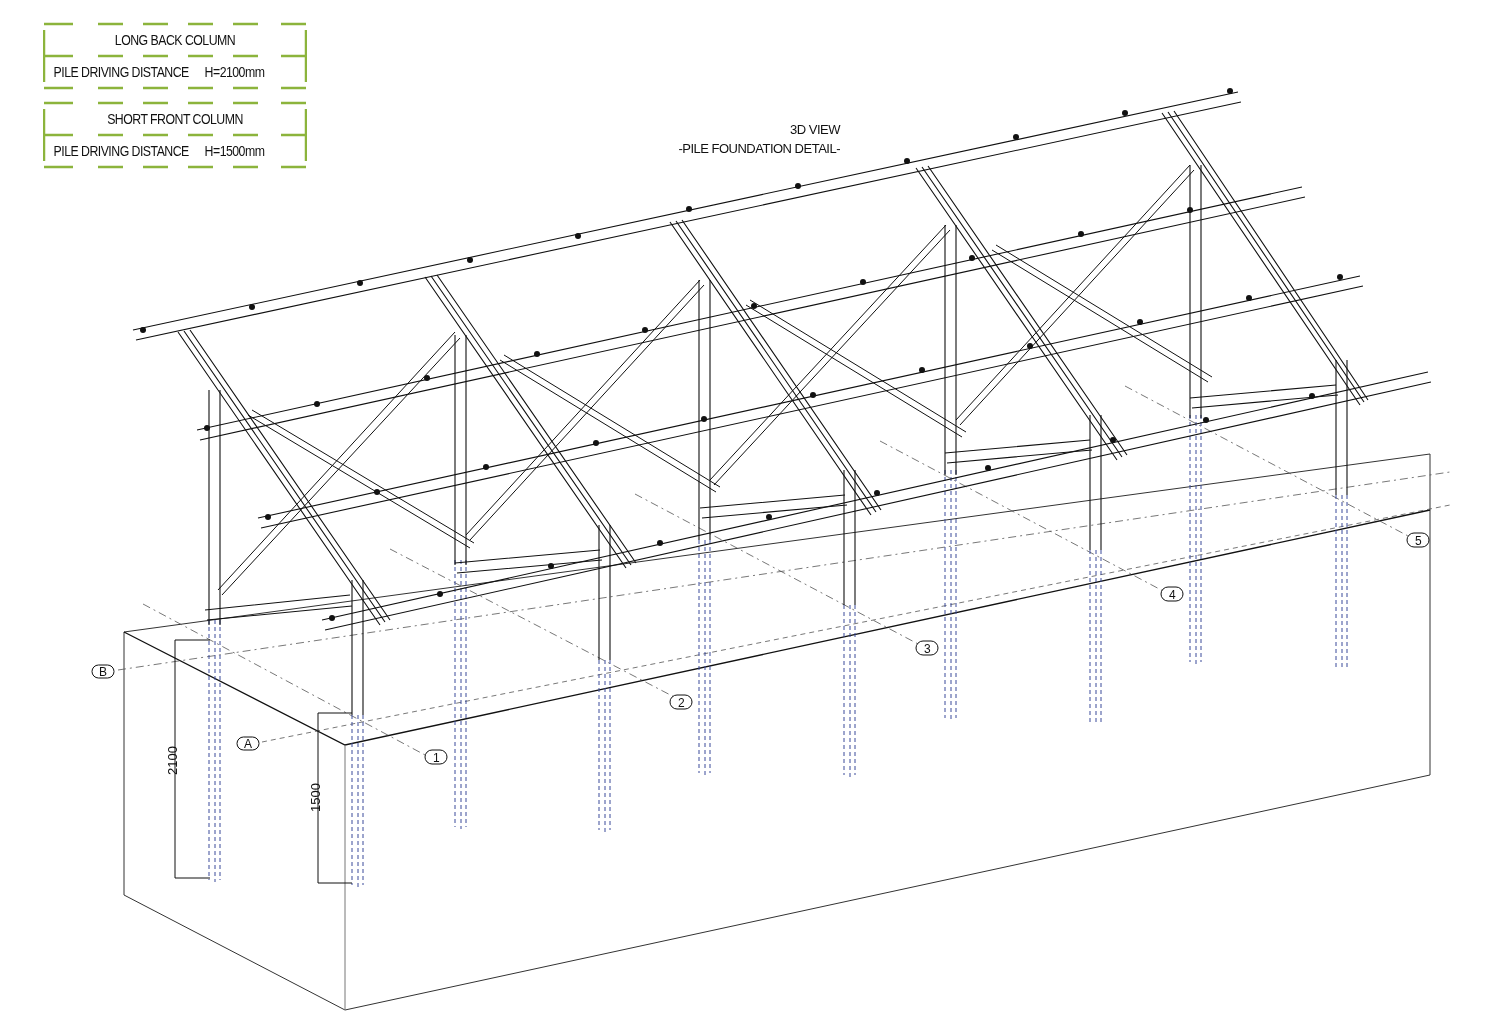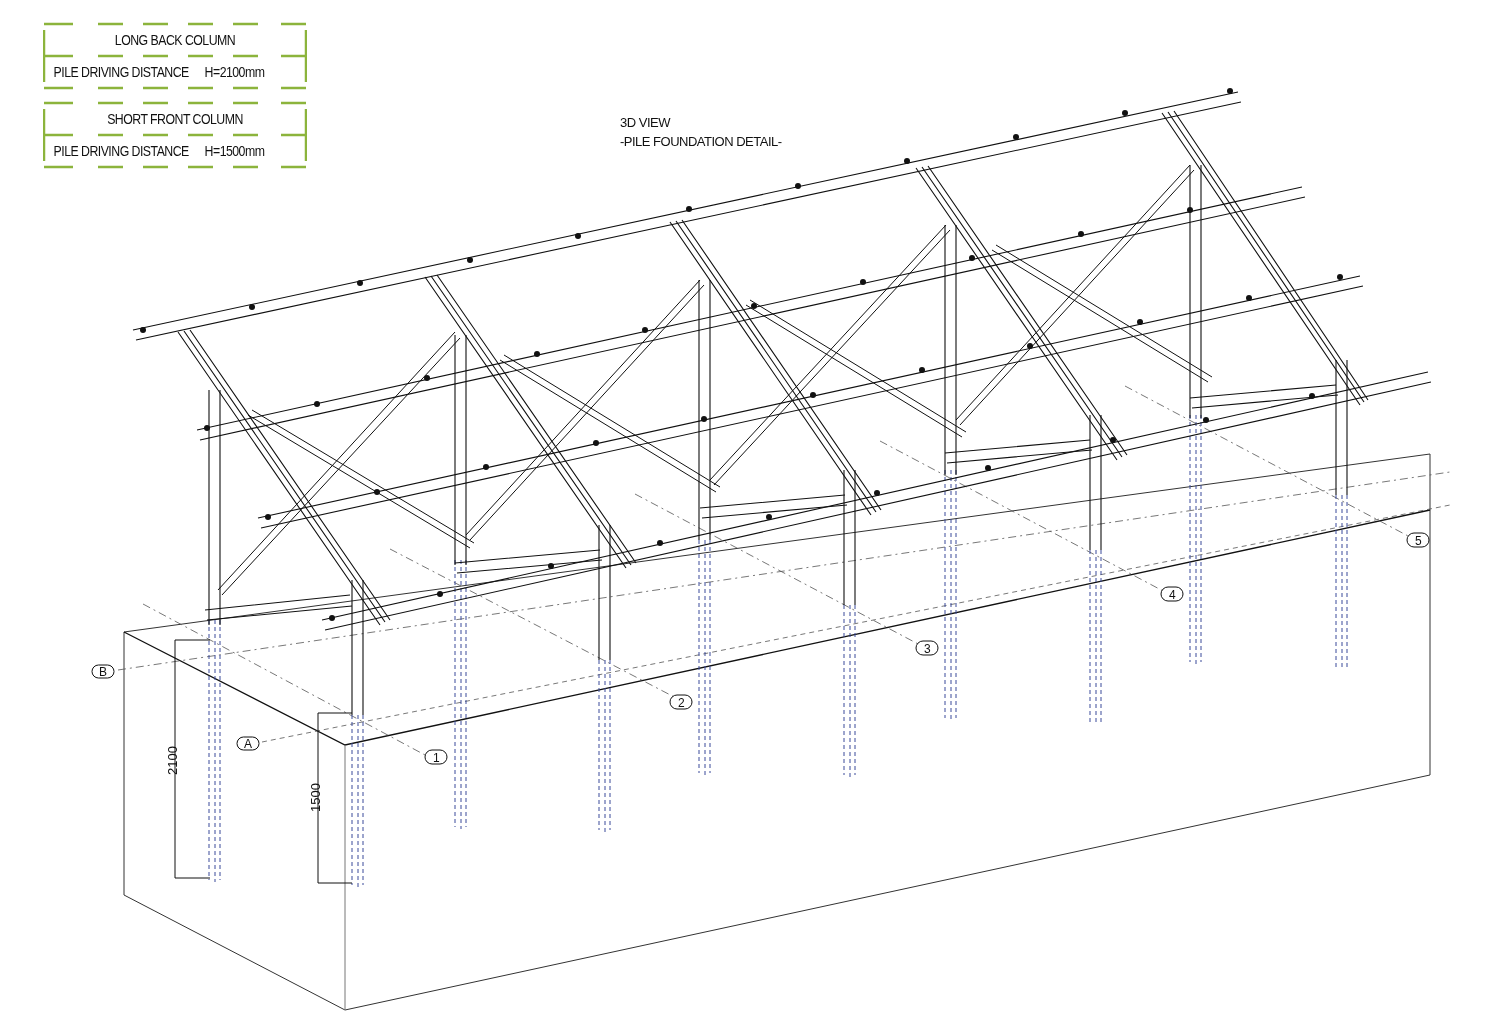--- a/index.html
+++ b/index.html
@@ -6,21 +6,21 @@
   body { width: 1491px; height: 1027px; position: relative; overflow: hidden;
          font-family: "Liberation Sans", sans-serif; }
   .legend-box { position: absolute; left: 43px; width: 264px; height: 68px; }
   .legend-box svg { position: absolute; left: 0; top: 0; }
   .legend-row { position: absolute; left: 0; width: 264px; height: 33px;
                 font-size: 14px; color: #111; letter-spacing: -0.6px;
                 display: flex; align-items: center; transform: scaleX(0.88); transform-origin: left center; }
   .legend-row.title { justify-content: center; width: 300px; }
   .legend-row.value { padding-left: 12px; }
   .legend-row .h { margin-left: 18px; }
-  .view-title { position: absolute; left: 620px; top: 113px; width: 220px; text-align: left;
+  .view-title { position: absolute; left: 620px; top: 120px; width: 220px; text-align: right;
                 font-size: 13px; color: #111; line-height: 19px; letter-spacing: -0.5px; }
   #drawing { position: absolute; left: 0; top: 0; }
   .lbl { font-family: "Liberation Sans", sans-serif; font-size: 12px; fill: #111; }
   .dim { font-family: "Liberation Sans", sans-serif; font-size: 13px; fill: #111; }
 </style>
 </head>
 <body>
 
 <div class="legend-box" style="top:22px;">
   <svg width="264" height="68">

